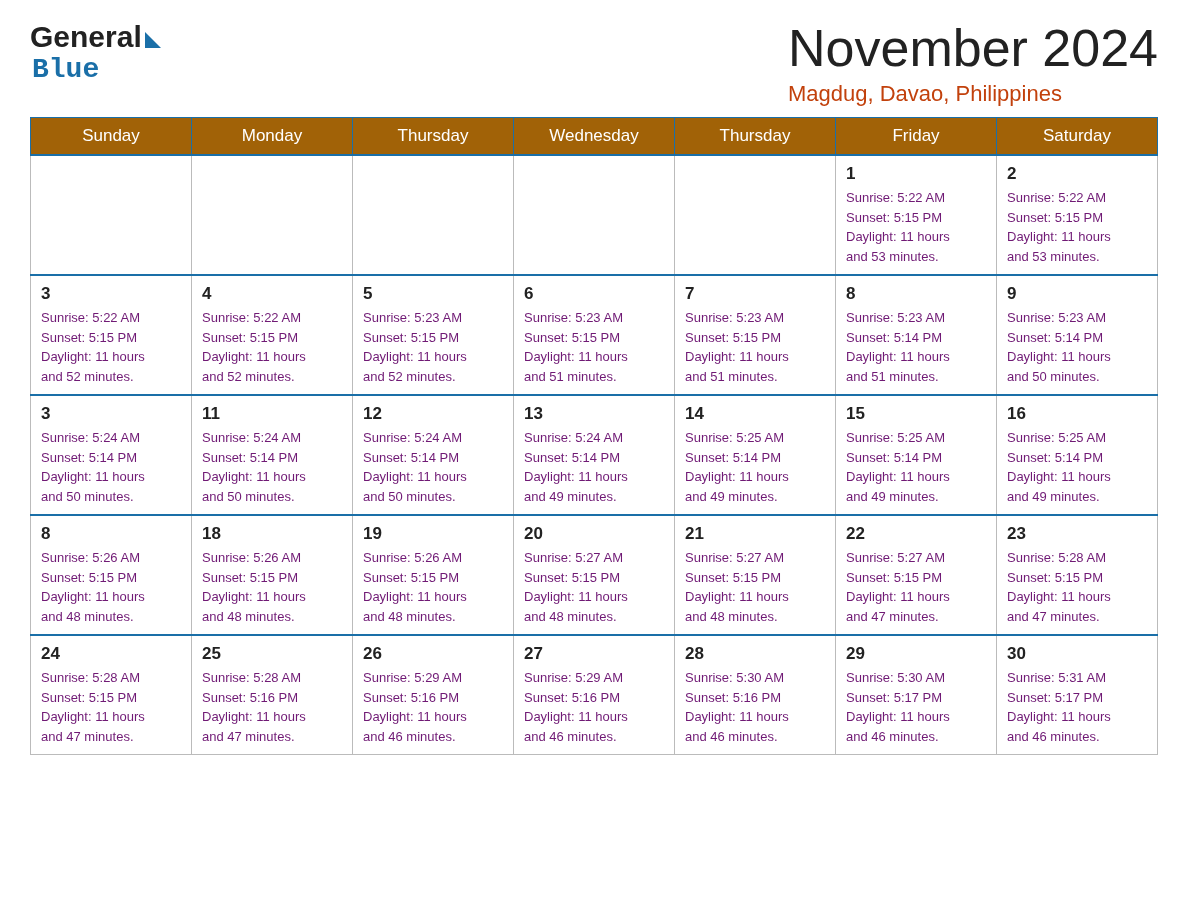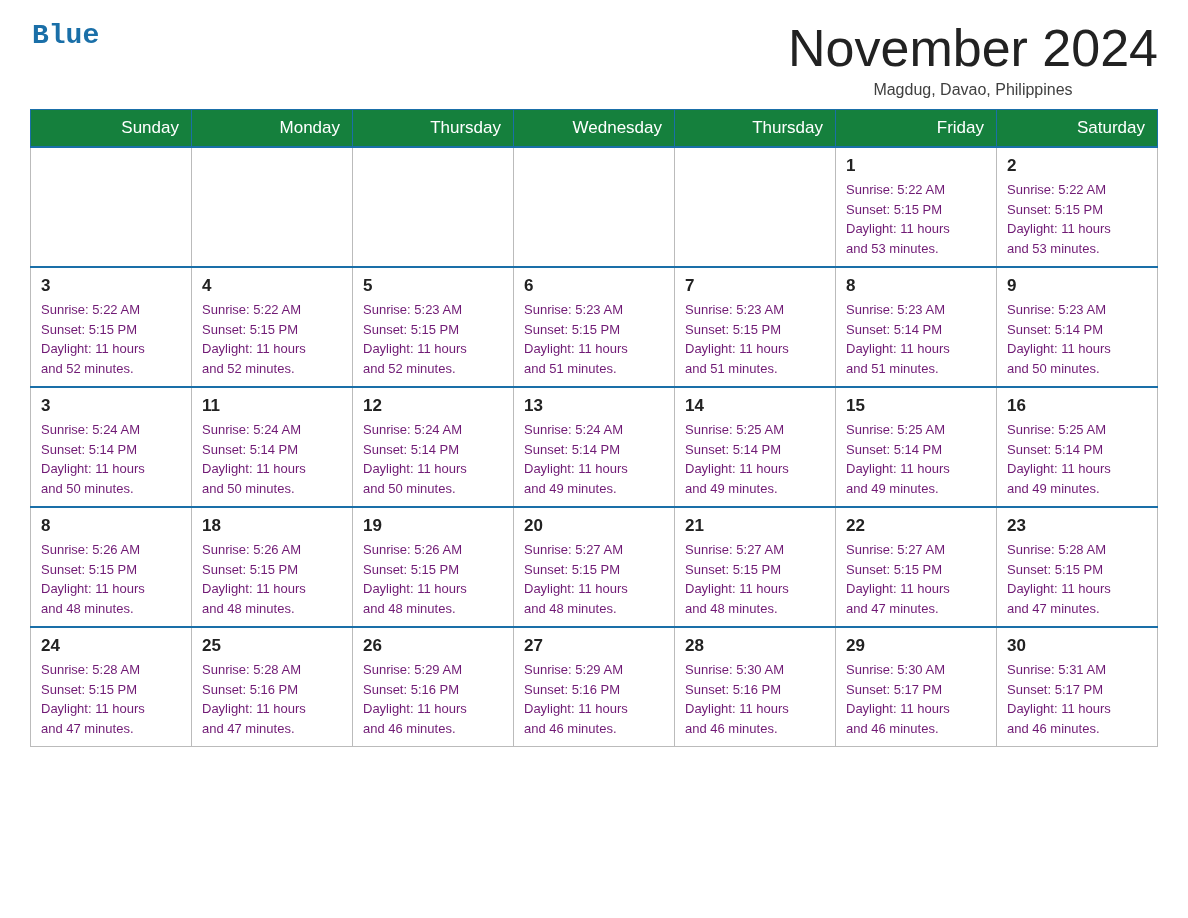--- a/index.html
+++ b/index.html
@@ -18,45 +18,45 @@
       justify-content: space-between;
       align-items: flex-start;
       margin-bottom: 10px;
     }
     .logo {
       display: flex;
       flex-direction: column;
       align-items: flex-start;
     }
     .title-block {
-      text-align: center;
+      text-align: left;
     }
     .calendar-title {
       font-size: 52px;
       font-weight: normal;
       color: #222;
       line-height: 1.1;
     }
     .calendar-subtitle {
-      font-size: 16px;
-      color: #404040;
+      font-size: 22px;
+      color: #c2410c;
       margin-top: 4px;
     }
     .calendar {
       width: 100%;
       border-collapse: collapse;
       margin-top: 10px;
     }
     .calendar th {
-      background: #15803d;
+      background: #a16207;
       color: #fff;
       font-size: 17px;
       font-weight: normal;
       padding: 8px 12px;
-      text-align: right;
+      text-align: center;
       border: 1px solid #1a6fa8;
     }
     .calendar td {
       border: 1px solid #bbb;
       vertical-align: top;
       padding: 8px 10px;
       width: 14.28%;
       background: #fff;
       min-height: 120px;
     }
@@ -113,20 +113,24 @@
       color: #1a6fa8;
       font-family: Liberation Mono, monospace;
     }
   </style>
 </head>
 <body>
 
 <div class="page">
   <div class="header">
     <div class="logo">
+      <div class="logo-wrapper">
+        <span class="logo-text-general">General</span>
+        <span class="logo-arrow"></span>
+      </div>
       <div class="logo-row2">
         <span class="logo-text-blue">Blue</span>
       </div>
     </div>
     <div class="title-block">
       <div class="calendar-title">November 2024</div>
       <div class="calendar-subtitle">Magdug, Davao, Philippines</div>
     </div>
   </div>
 

